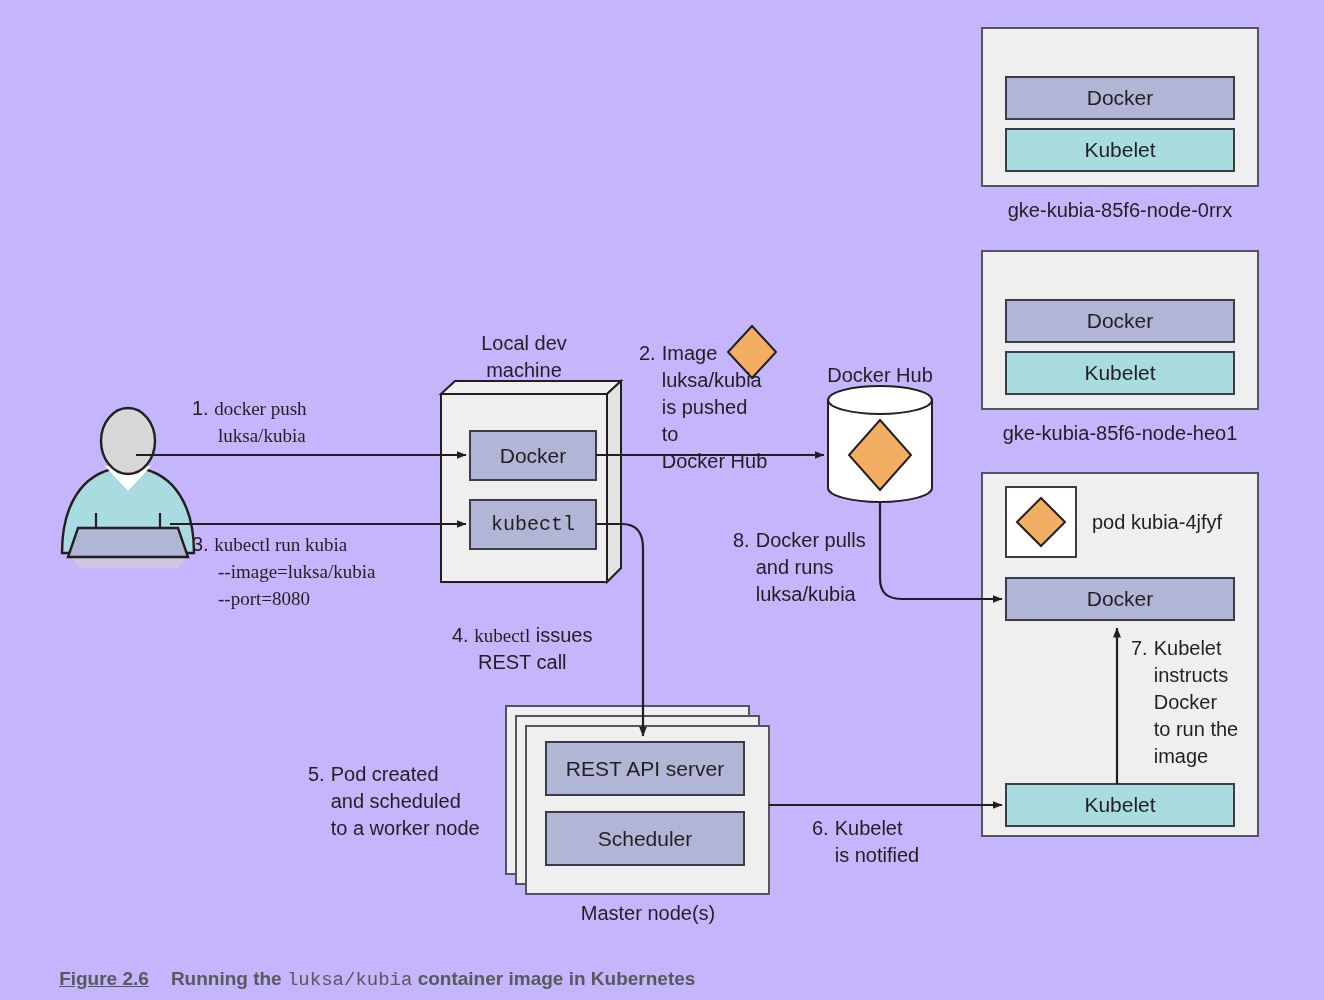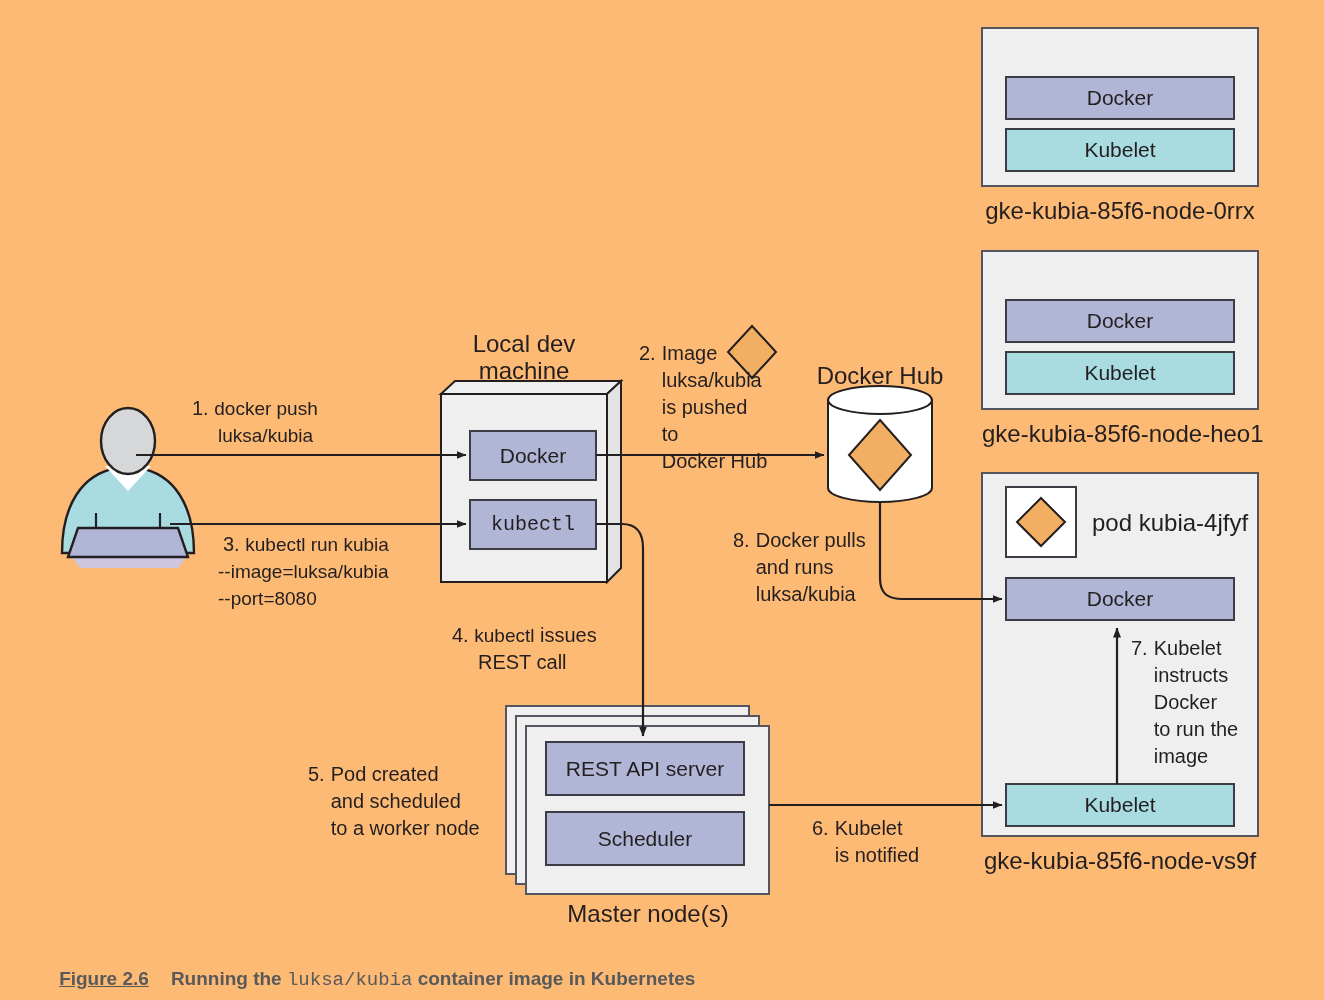--- a/index.html
+++ b/index.html
@@ -9,42 +9,42 @@
   }
   body {
     font-family: "Liberation Sans", sans-serif;
     color: #231f20;
   }
   #page {
     position: relative;
     width: 1324px;
     height: 1000px;
     overflow: hidden;
-    background: #fdba74;
+    background: #c4b5fd;
   }
   #svg-layer {
     position: absolute;
     left: 0;
     top: 0;
     width: 1324px;
     height: 1000px;
   }
   .lbl {
     position: absolute;
     font-family: "Liberation Sans", sans-serif;
-    font-size: 24px;
+    font-size: 20px;
     line-height: 27px;
     color: #231f20;
     white-space: pre;
   }
   .lbl-center {
     text-align: center;
   }
   .mono {
-    font-family: Liberation Sans, sans-serif;
+    font-family: Liberation Serif, serif;
     font-size: 19px;
   }
   .box-label {
     position: absolute;
     display: flex;
     align-items: center;
     justify-content: center;
     font-size: 21px;
     color: #231f20;
     font-family: "Liberation Sans", sans-serif;
@@ -204,21 +204,20 @@
   <div class="box-label" style="left:1006px; top:129px; width:228px; height:42px;">Kubelet</div>
   <div class="lbl lbl-center" style="left:982px; top:197px; width:276px;">gke-kubia-85f6-node-0rrx</div>
 
   <div class="box-label" style="left:1006px; top:300px; width:228px; height:42px;">Docker</div>
   <div class="box-label" style="left:1006px; top:352px; width:228px; height:42px;">Kubelet</div>
   <div class="lbl lbl-center" style="left:982px; top:420px; width:276px;">gke-kubia-85f6-node-heo1</div>
 
   <div class="lbl" style="left:1092px; top:509px;">pod kubia-4jfyf</div>
   <div class="box-label" style="left:1006px; top:578px; width:228px; height:42px;">Docker</div>
   <div class="box-label" style="left:1006px; top:784px; width:228px; height:42px;">Kubelet</div>
-  <div class="lbl lbl-center" style="left:982px; top:847px; width:276px;">gke-kubia-85f6-node-vs9f</div>
 
   <div class="step hang" style="left:1131px; top:635px; width:110px;">
     <span class="num">7.</span>
     <span class="txt">Kubelet
 instructs
 Docker
 to run the
 image</span>
   </div>
 
@@ -242,21 +241,21 @@
   </div>
 
   <div class="step hang" style="left:639px; top:340px; width:130px;">
     <span class="num">2.</span>
     <span class="txt">Image
 luksa/kubia
 is pushed to
 Docker Hub</span>
   </div>
 
-  <div class="step" style="left:192px; top:531px;padding-left:31px;">
+  <div class="step" style="left:192px; top:531px;">
     <span class="num">3.</span>
     <span class="mono">kubectl run kubia</span>
   </div>
   <div class="step" style="left:218px; top:558px;">
     <span class="mono">--image=luksa/kubia</span>
   </div>
   <div class="step" style="left:218px; top:585px;">
     <span class="mono">--port=8080</span>
   </div>
 

